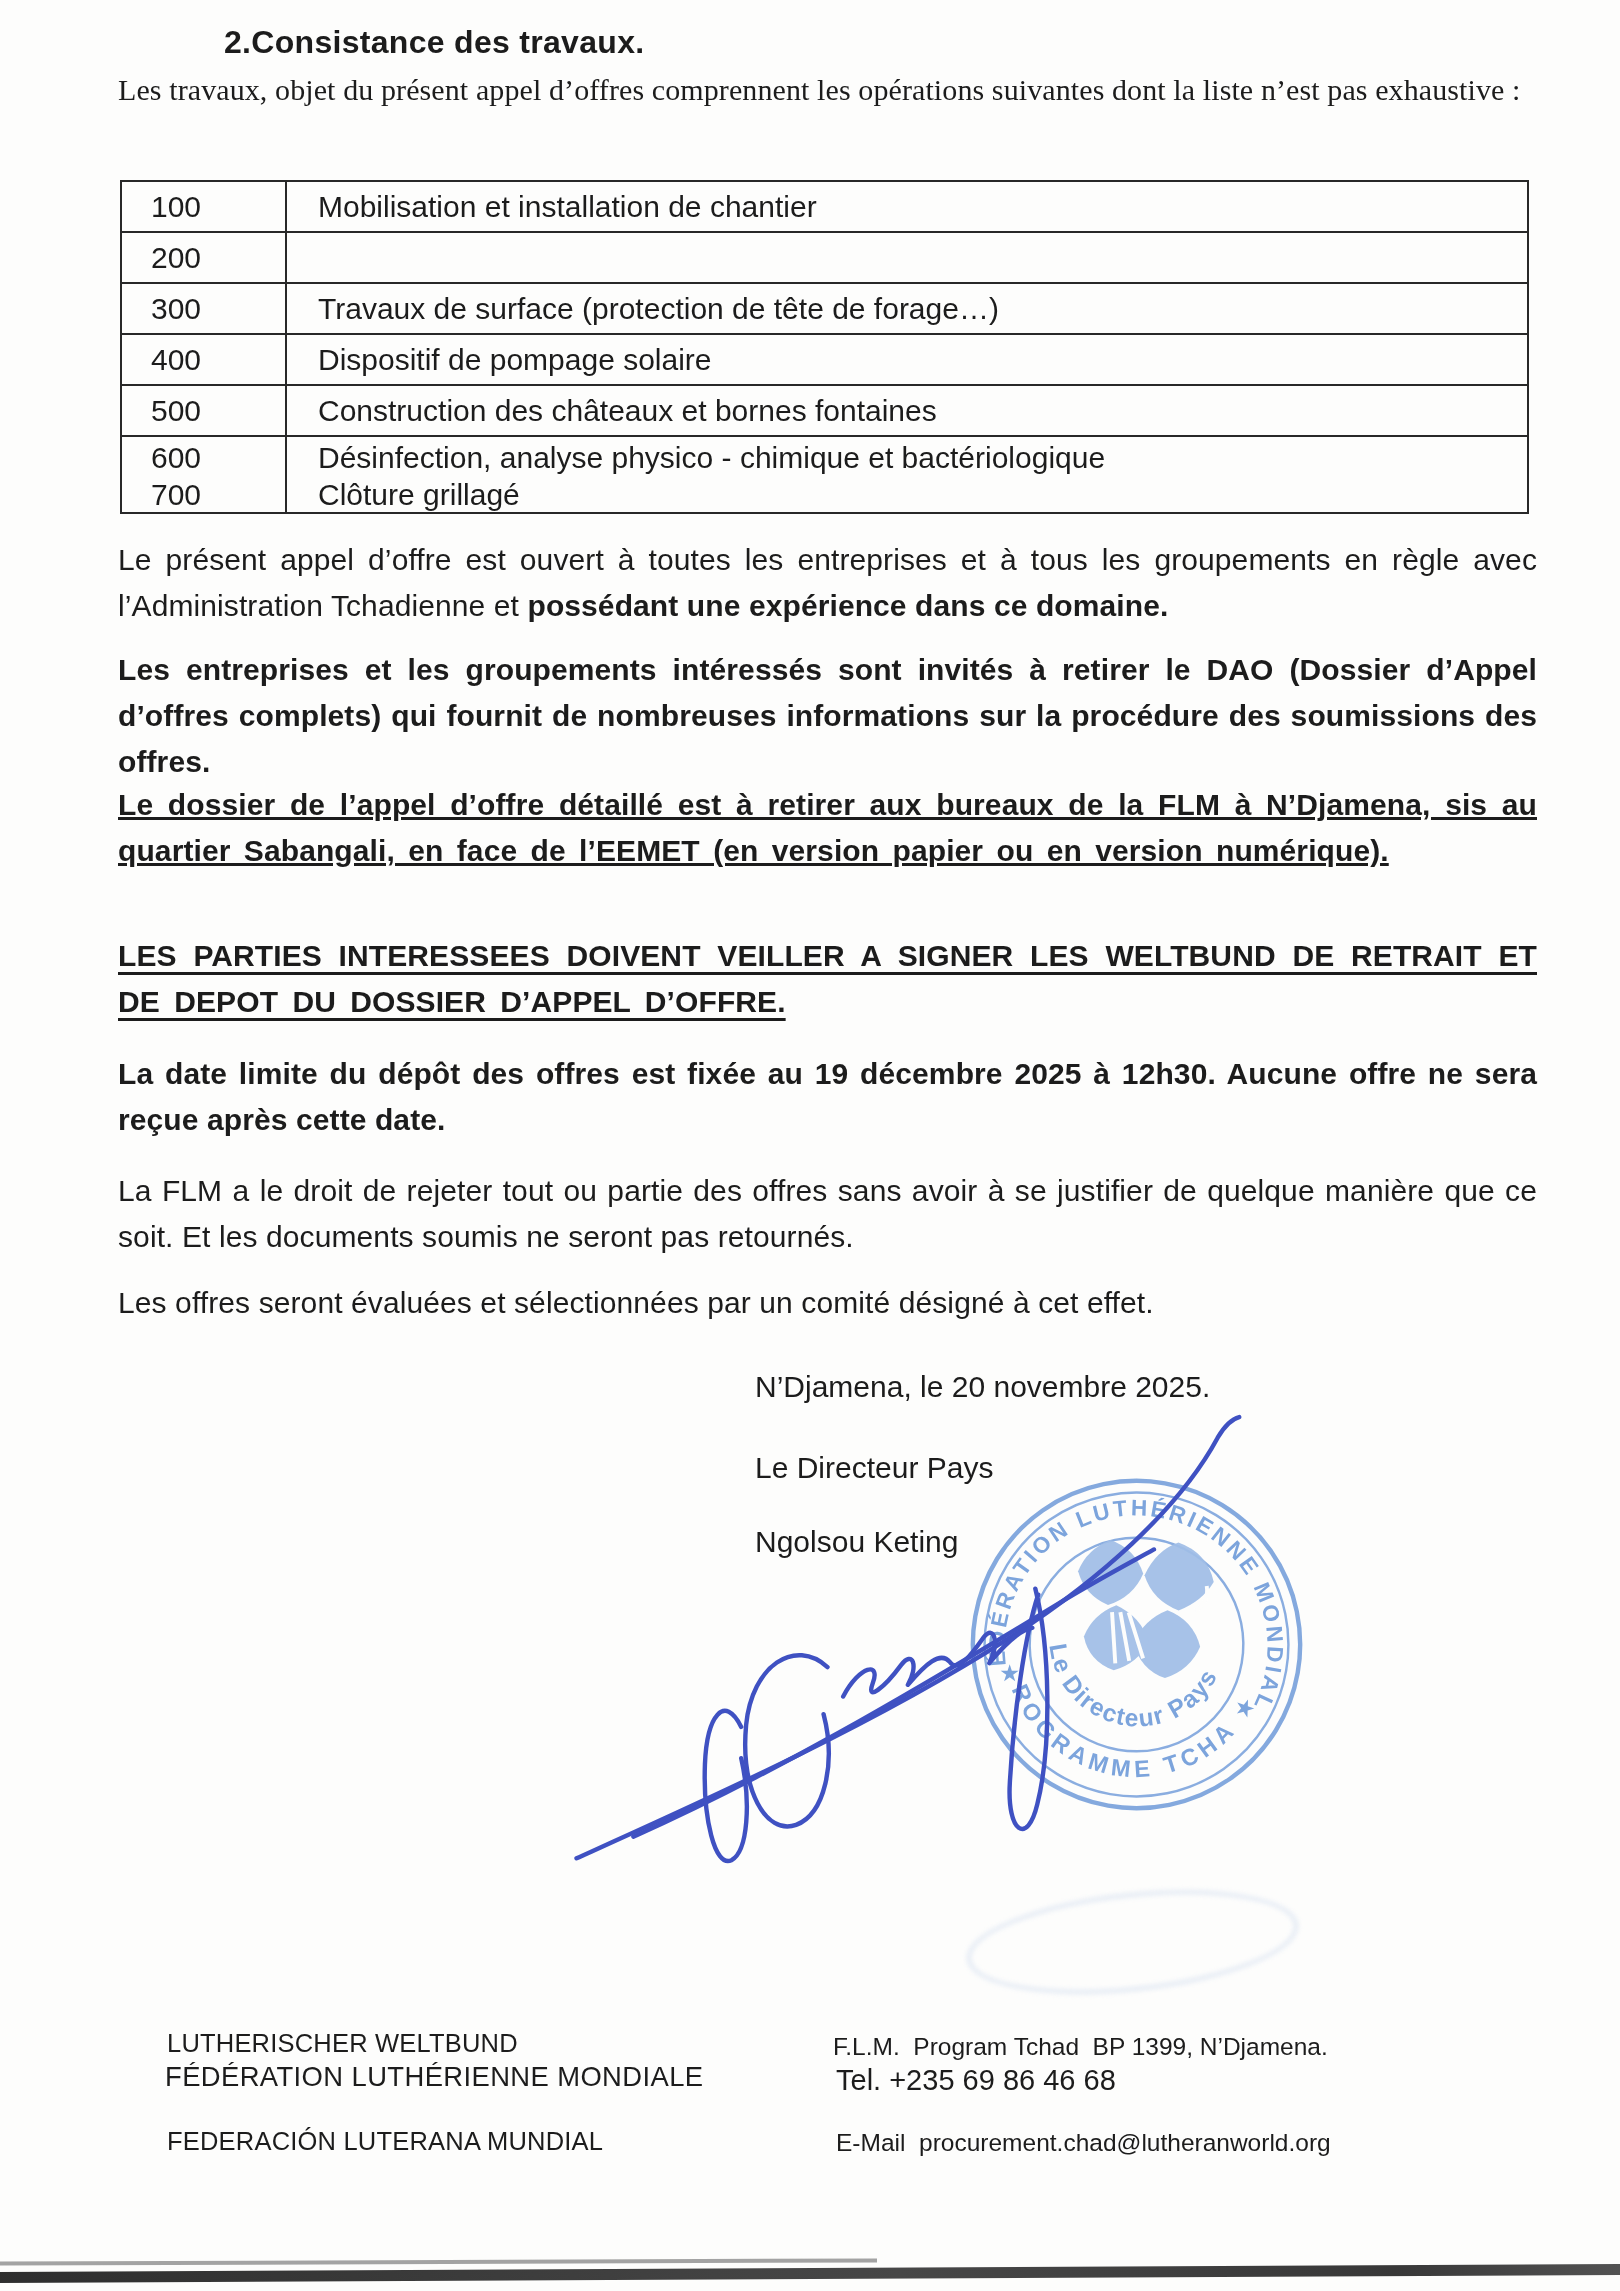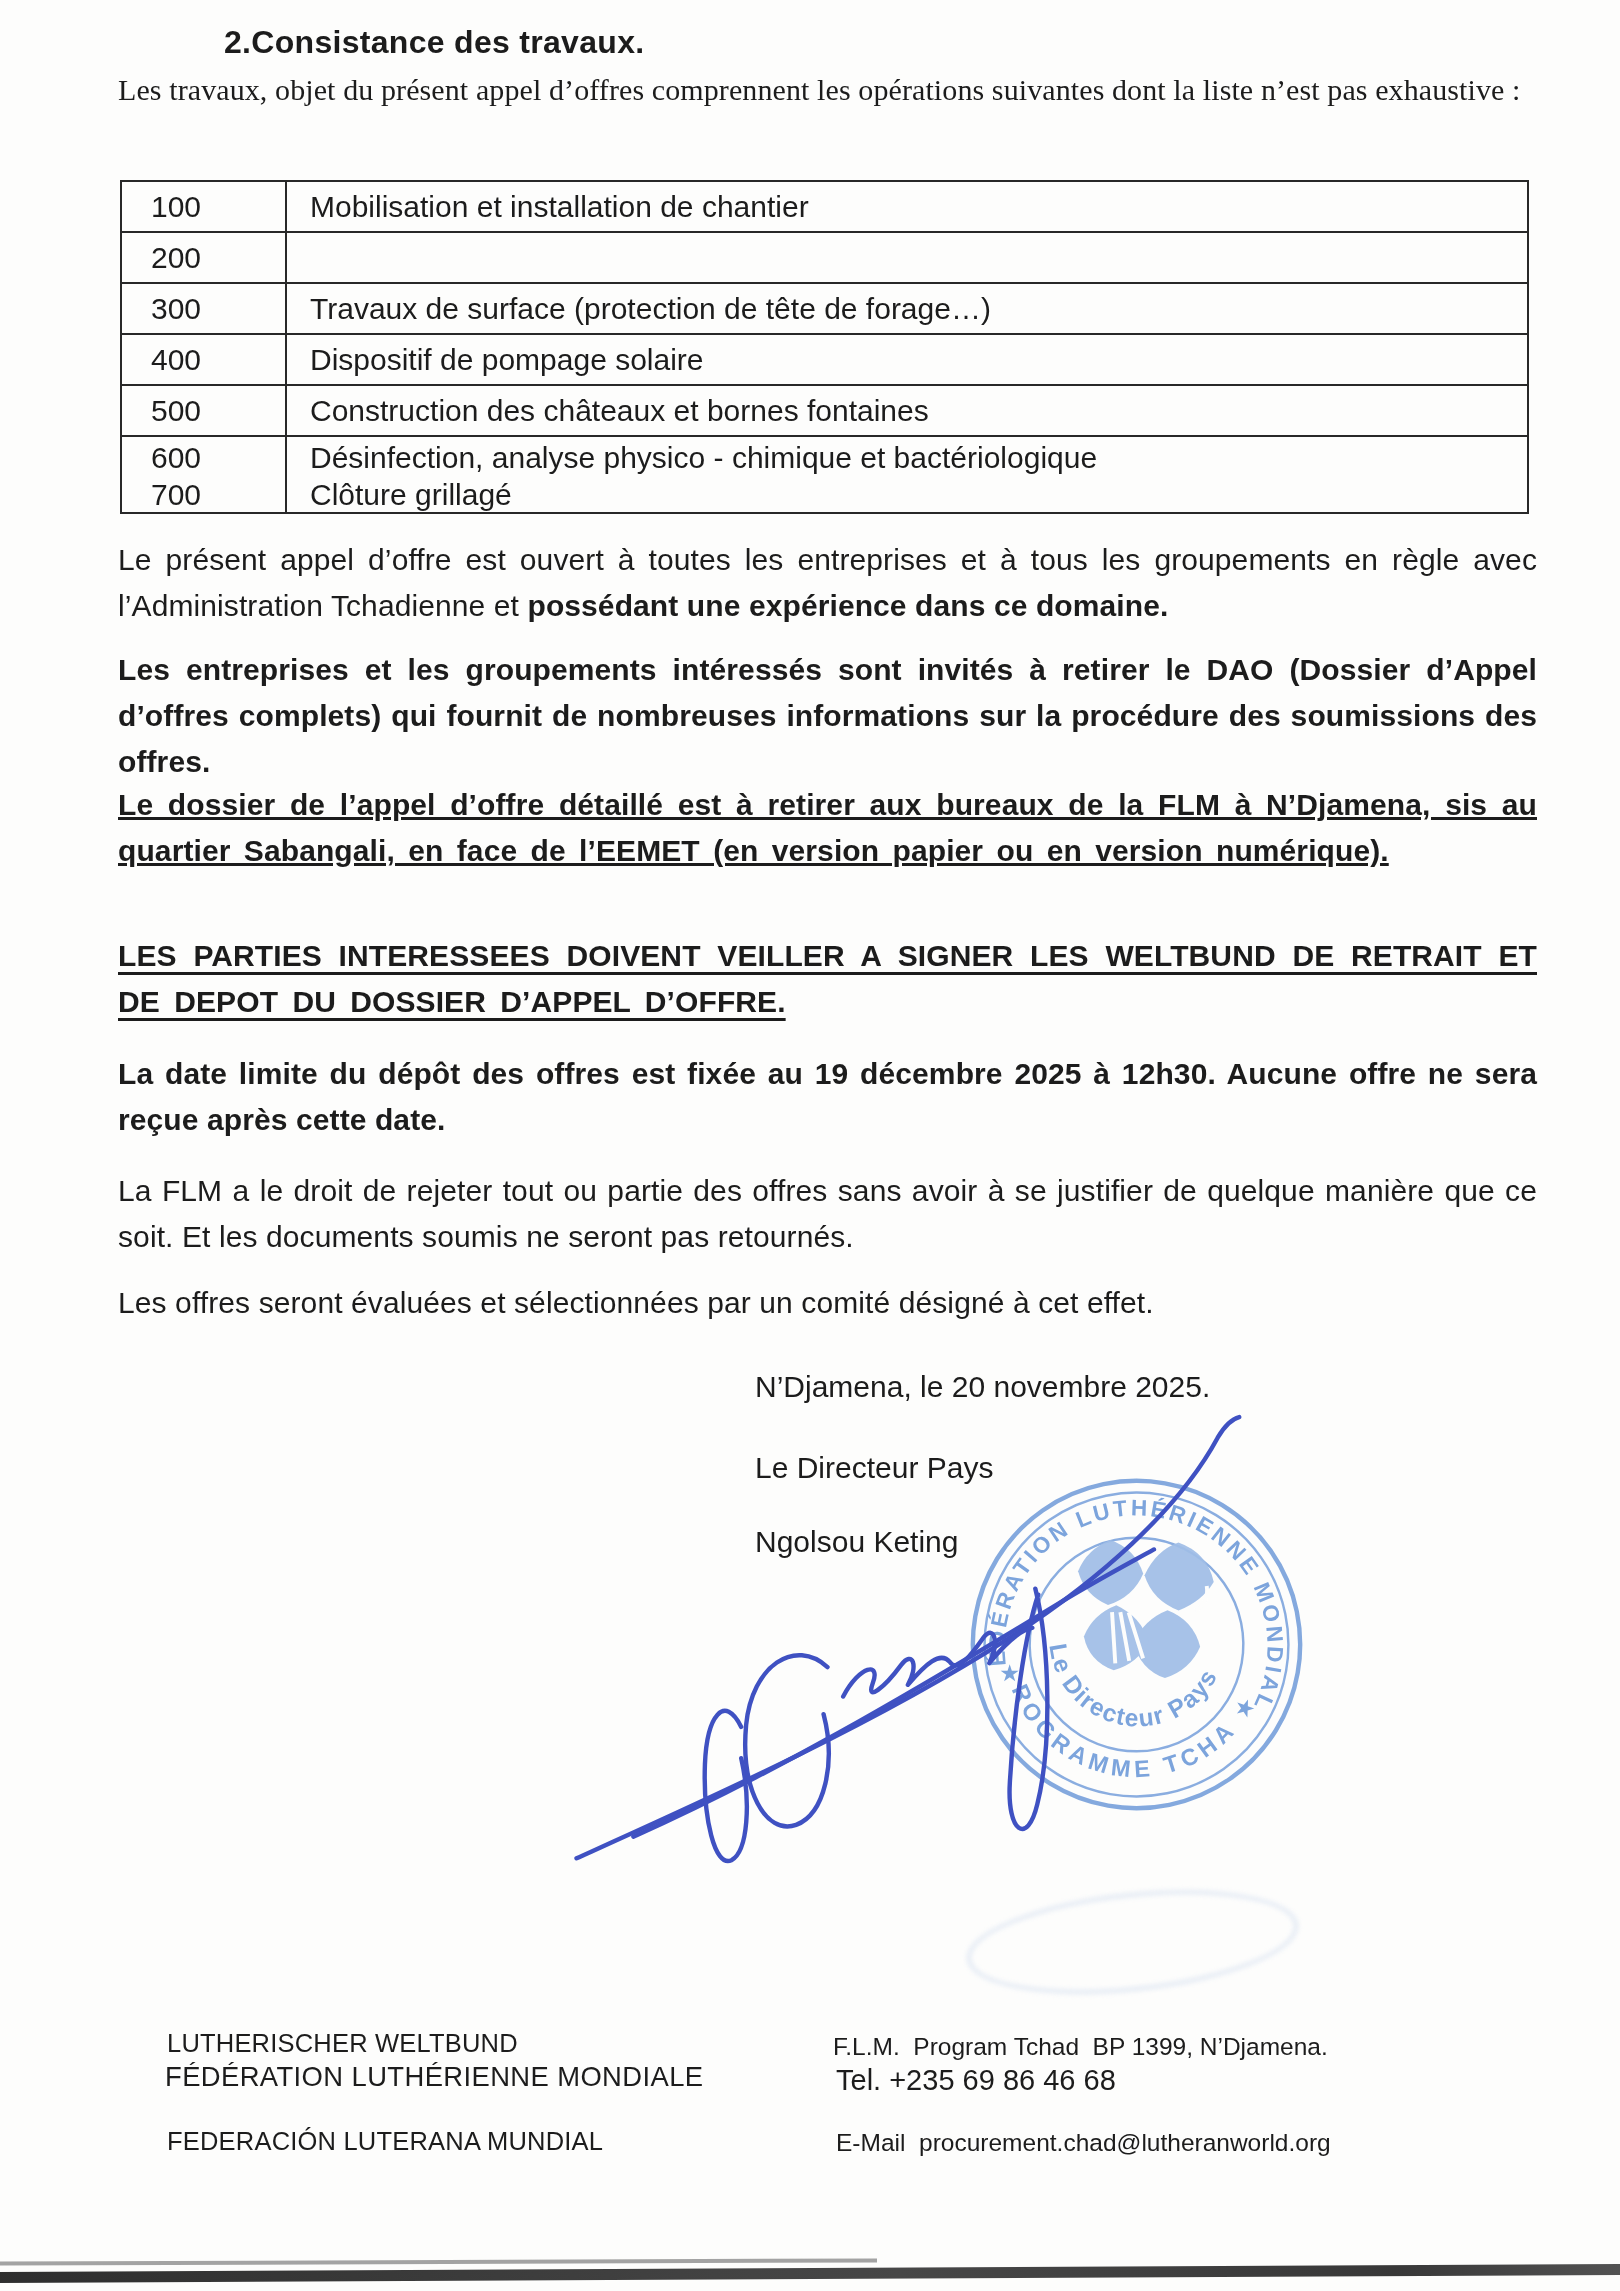--- a/index.html
+++ b/index.html
@@ -30,21 +30,21 @@
     border:2.9px solid #282828; box-sizing:border-box;
     font-size:30px;
   }
   .trow { display:flex; border-bottom:2.9px solid #282828; height:49px; }
   .trow.last { height:75px; border-bottom:none; }
   .tcode {
     width:165px; flex:0 0 165px; border-right:2.9px solid #282828;
     box-sizing:border-box; padding-left:29px;
     display:flex; align-items:center;
   }
-  .tlabel { flex:1; padding-left:23px; display:flex; align-items:center; }
+  .tlabel { flex:1; padding-left:31px; display:flex; align-items:center; }
   .trow.last .tcode, .trow.last .tlabel { display:block; line-height:37px; padding-top:2px; }
   
   .sig-line { left:755px; font-size:30px; }
   
   .stamp { left:965px; top:1473px; width:343px; height:343px; opacity:.88; }
   .stamp-ghost {
     left:965px; top:1892px; width:323px; height:88px;
     border:6.9px solid rgba(120,155,215,.14); border-radius:50%;
     transform:rotate(-6deg); filter:blur(2px);
   }

